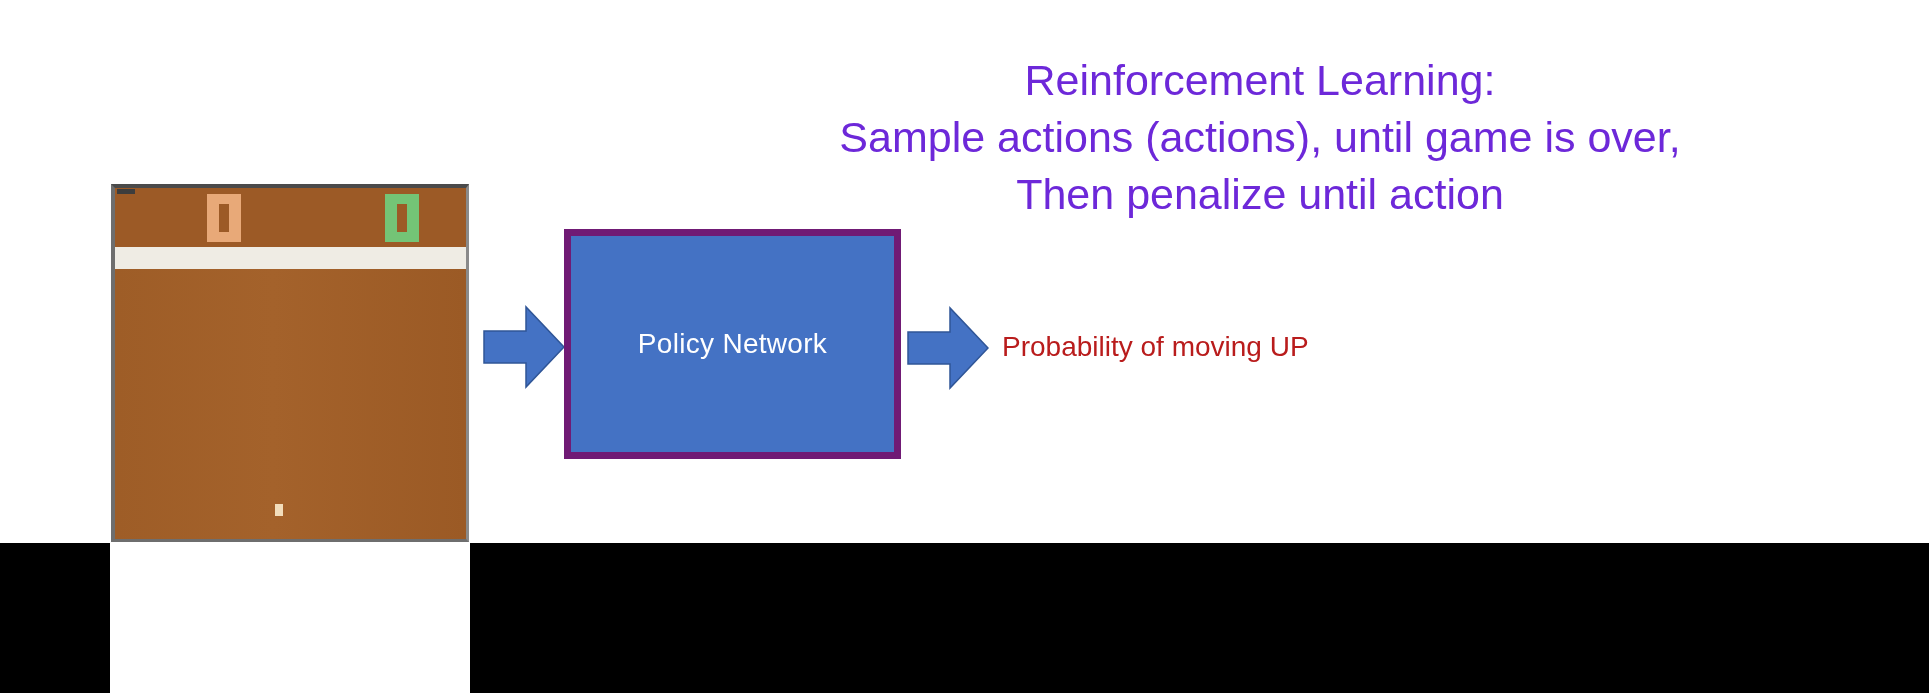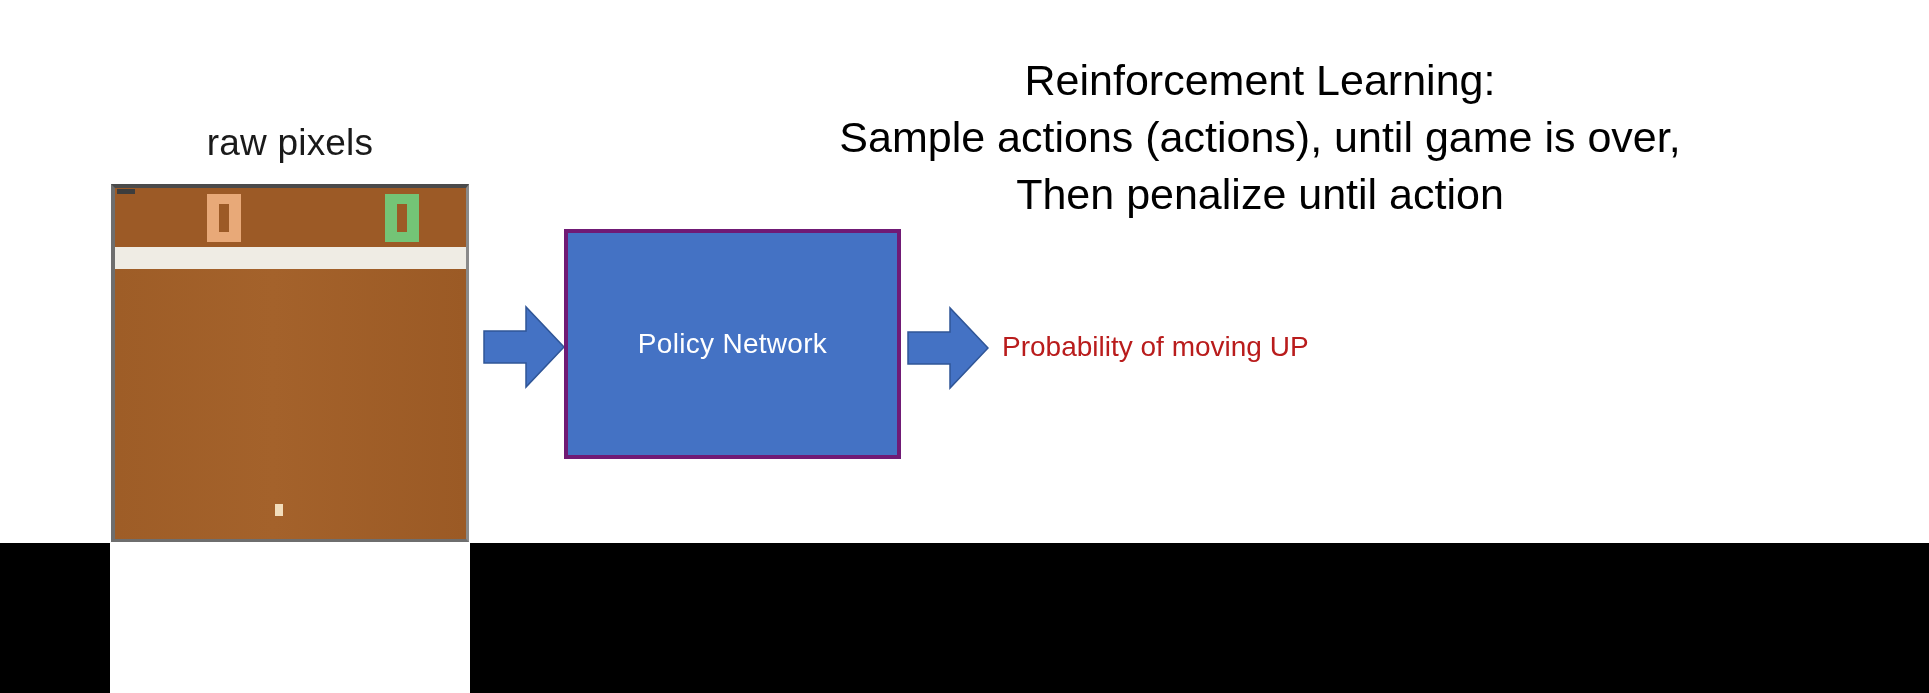--- a/index.html
+++ b/index.html
@@ -135,21 +135,21 @@
   .arrow svg { display: block; width: 100%; height: 100%; }
 
   
   #policy-network-box {
     position: absolute;
     left: 564px;
     top: 229px;
     width: 337px;
     height: 230px;
     background: #4472c4;
-    border: 4px solid #701a75;
+    border: 7px solid #701a75;
     box-sizing: border-box;
     display: flex;
     align-items: center;
     justify-content: center;
   }
   #policy-network-label {
     color: #ffffff;
     font-size: 28px;
     letter-spacing: 0.3px;
     white-space: nowrap;
@@ -165,40 +165,39 @@
     white-space: nowrap;
   }
 
   
   #heading-block {
     position: absolute;
     left: 620px;
     top: 52px;
     width: 1280px;
     text-align: center;
-    color: #000000;
+    color: #6d28d9;
     font-size: 43px;
     line-height: 1.32;
     white-space: nowrap;
   }
   #heading-block .heading-line { display: block; }
   #heading-line-2 { text-align: center; }
 </style>
 </head>
 <body>
 
 <div id="stage">
 
   <div id="heading-block">
     <span class="heading-line">Reinforcement Learning:</span>
     <span class="heading-line" id="heading-line-2">Sample actions (actions), until game is over,</span>
     <span class="heading-line">Then penalize until action</span>
   </div>
 
-  <div id="raw-pixels-label">raw pixels</div>
 
   <div id="pong-frame">
     <div id="pong-scorebar">
       <div id="pong-tick"></div>
       <div class="pong-score" id="pong-score-left">
         <div class="pong-score-digit"></div>
       </div>
       <div class="pong-score" id="pong-score-right">
         <div class="pong-score-digit"></div>
       </div>

